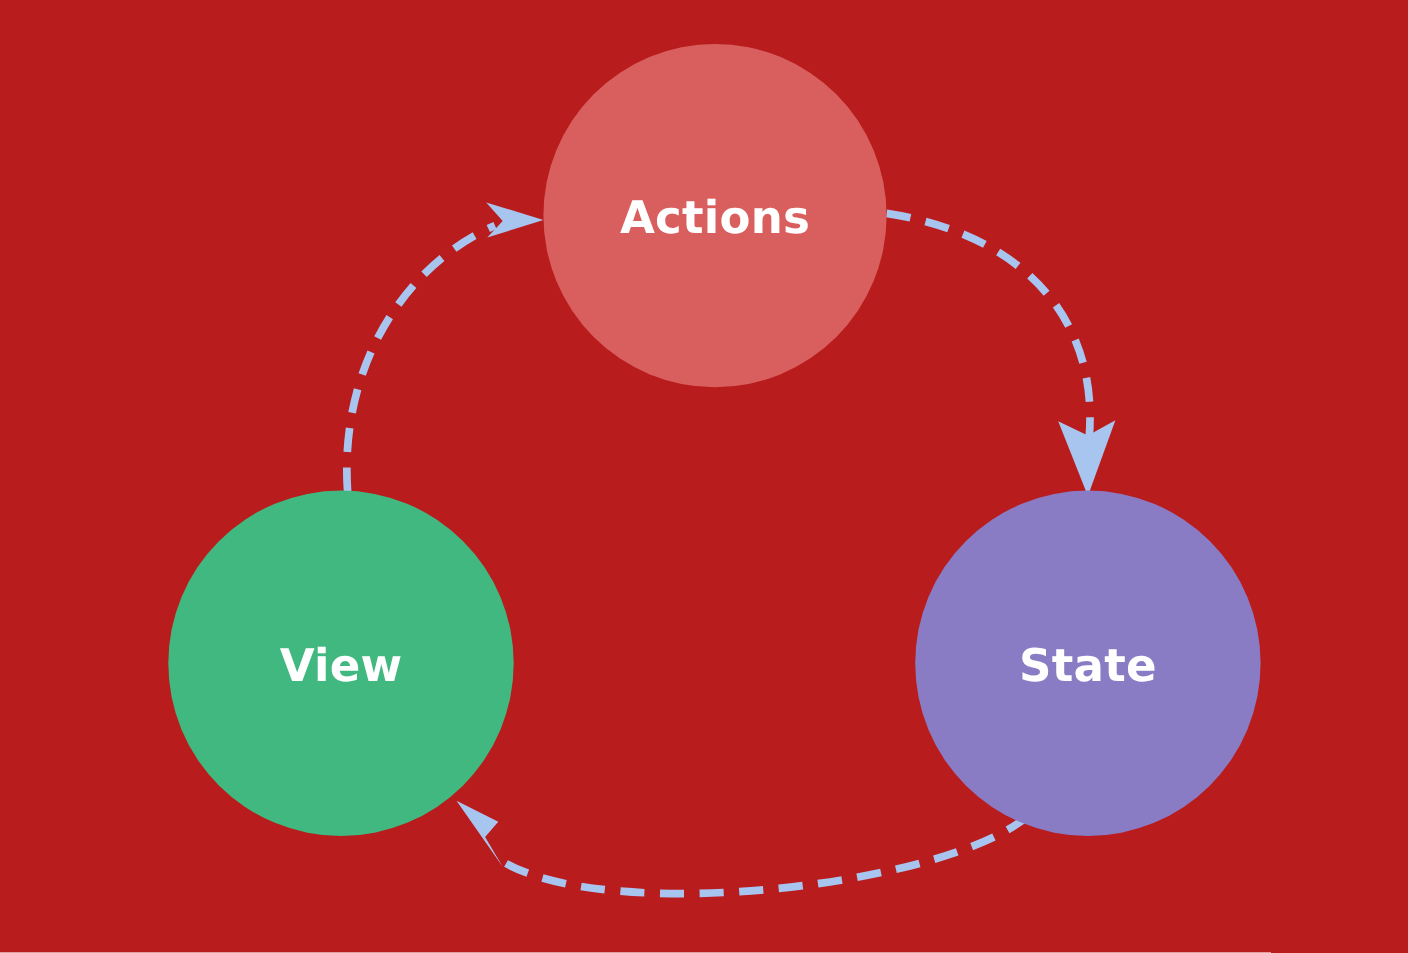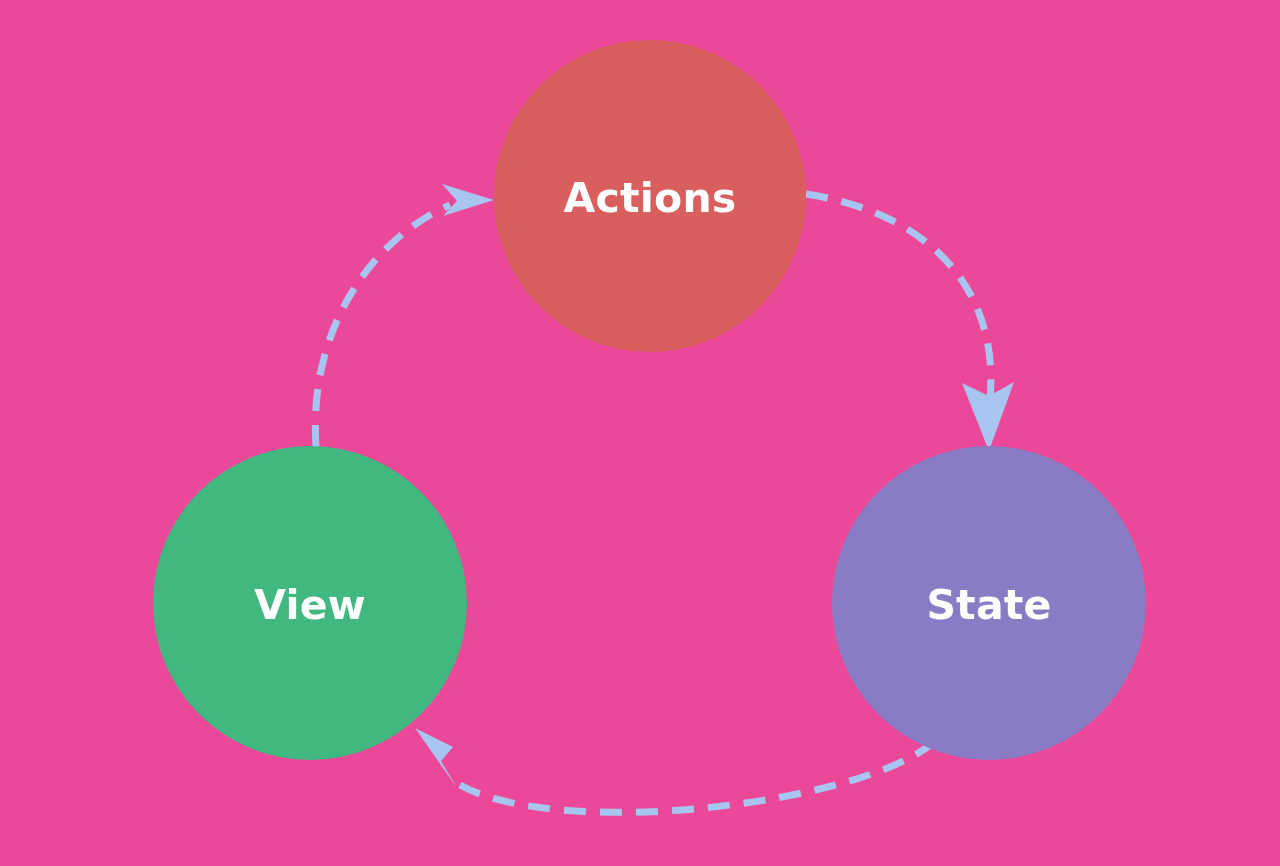--- a/index.html
+++ b/index.html
@@ -40,21 +40,21 @@
     fill: none;
     stroke-linecap: butt;
   }
   .arrow-head {
     stroke: none;
   }
 </style>
 </head>
 <body style="background: rgb(255, 255, 255);">
 
-<div id="diagram-root" style="background: #ec4899;">
+<div id="diagram-root" style="background: #b91c1c;">
 
   <svg id="cycle-svg" viewBox="0 0 1280 866">
 
     <g>
       <path class="flow-edge" d="M 806 194 C 930 213, 1000 290, 990 400" stroke="#a8c5f0" stroke-width="7" stroke-dasharray="22 14"></path>
       <polygon class="arrow-head" fill="#a8c5f0" points="989,451 962,383 989,396 1014,382"></polygon>
     </g>
 
     <g>
       <path class="flow-edge" d="M 934 742 C 860 805, 560 840, 460 785" stroke="#a8c5f0" stroke-width="7" stroke-dasharray="22 14"></path>

